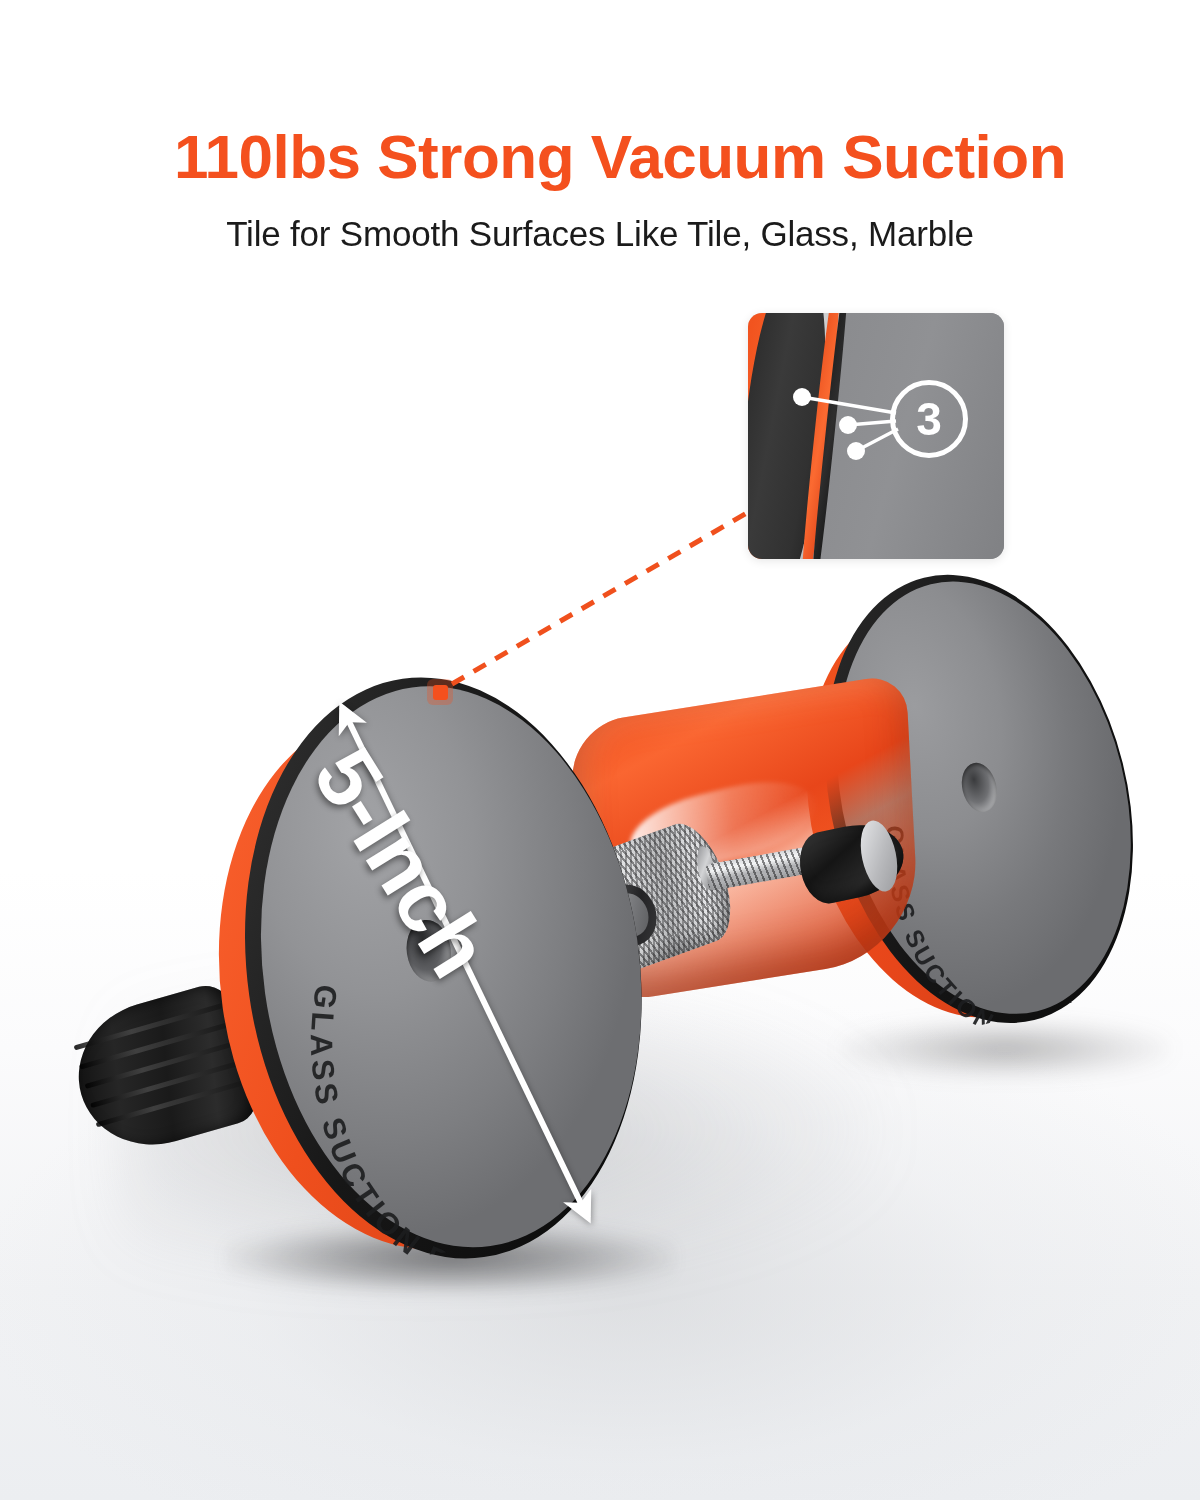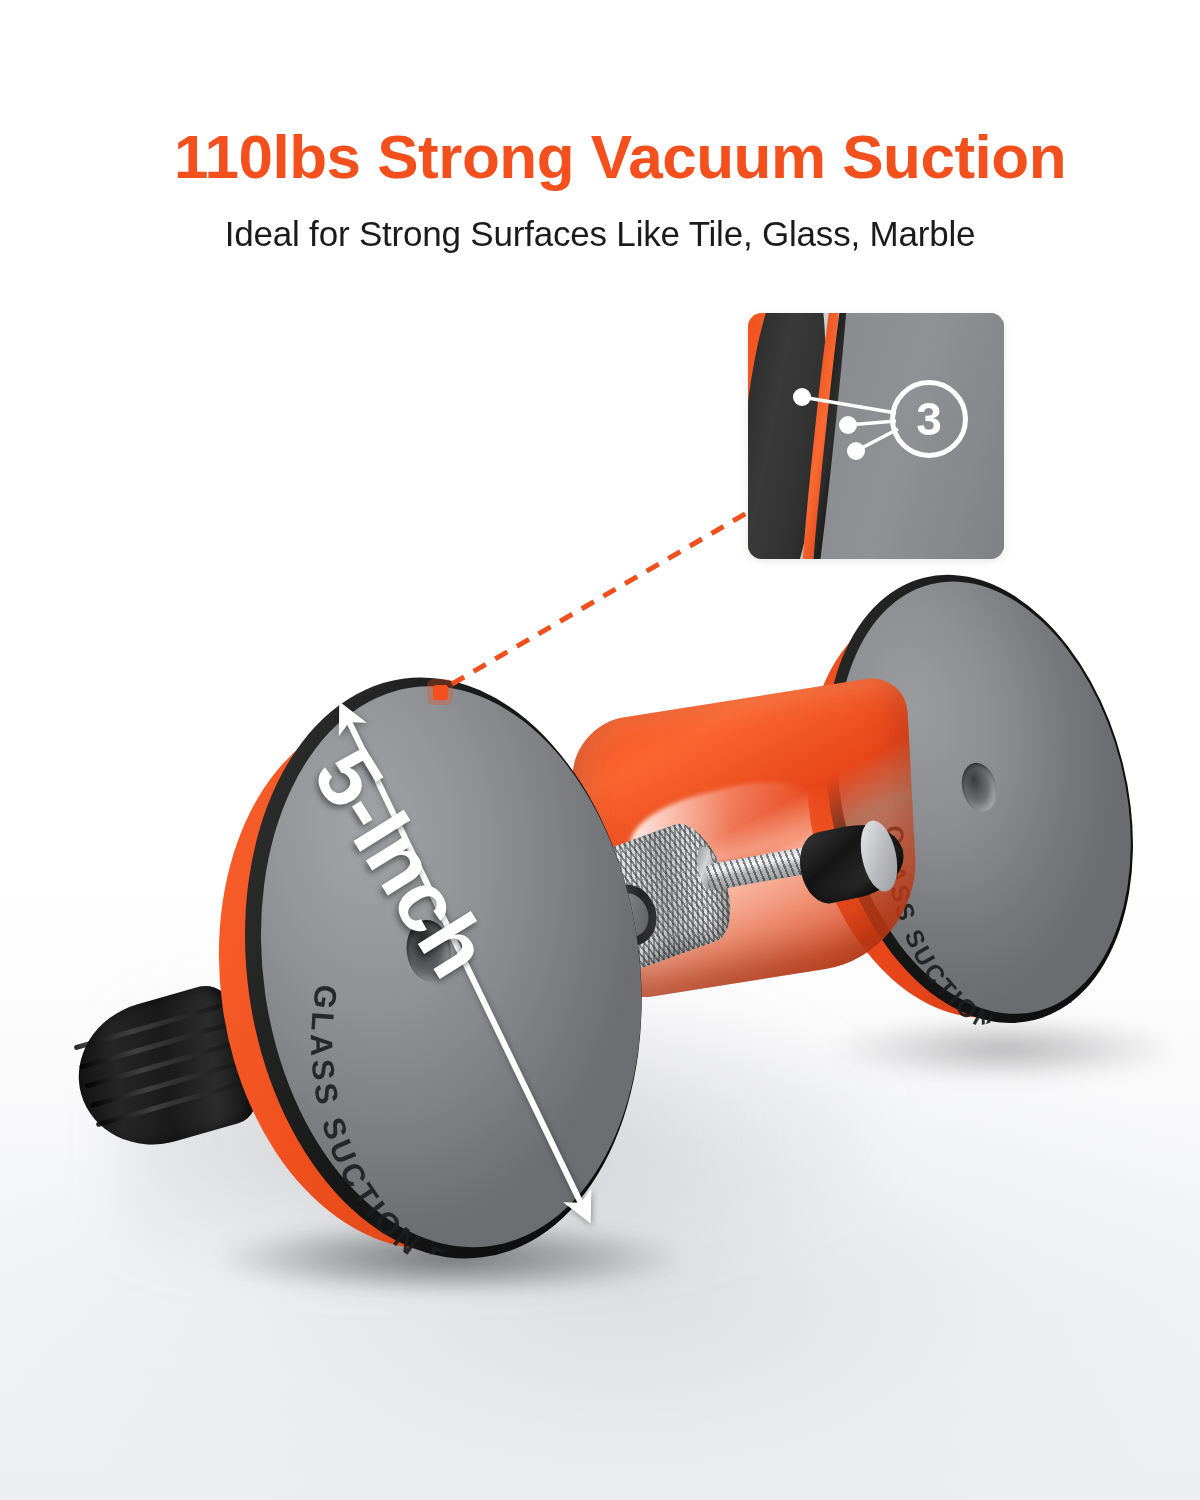--- a/index.html
+++ b/index.html
@@ -282,21 +282,21 @@
     white-space:nowrap;
   }
 </style>
 </head>
 <body>
 
 <div id="page">
 
   <div class="header">
     <div class="headline">110lbs Strong Vacuum Suction</div>
-    <div class="subhead">Ideal for Strong Surfaces Like Tile, Glass, Marble</div>
+    <div class="subhead">Tile for Smooth Surfaces Like Tile, Glass, Marble</div>
   </div>
 
   <div class="product">
 
     <div class="shadow-ambient"></div>
     <div class="shadow-right"></div>
     <div class="shadow-left"></div>
 
     <div class="cup-r">
       <div class="orange"></div>

